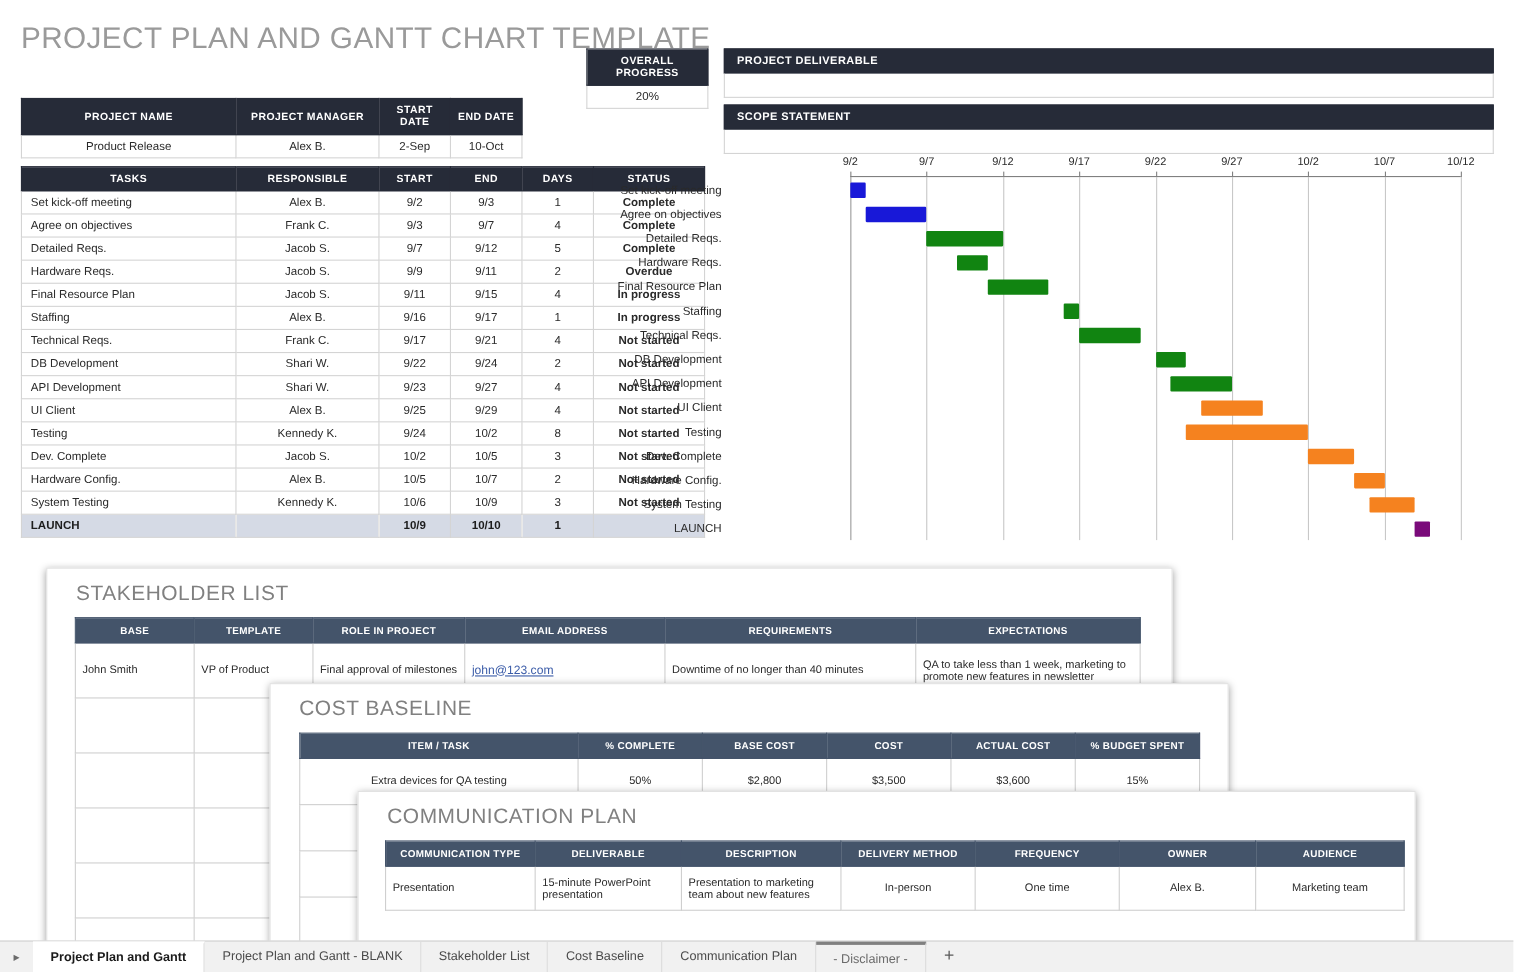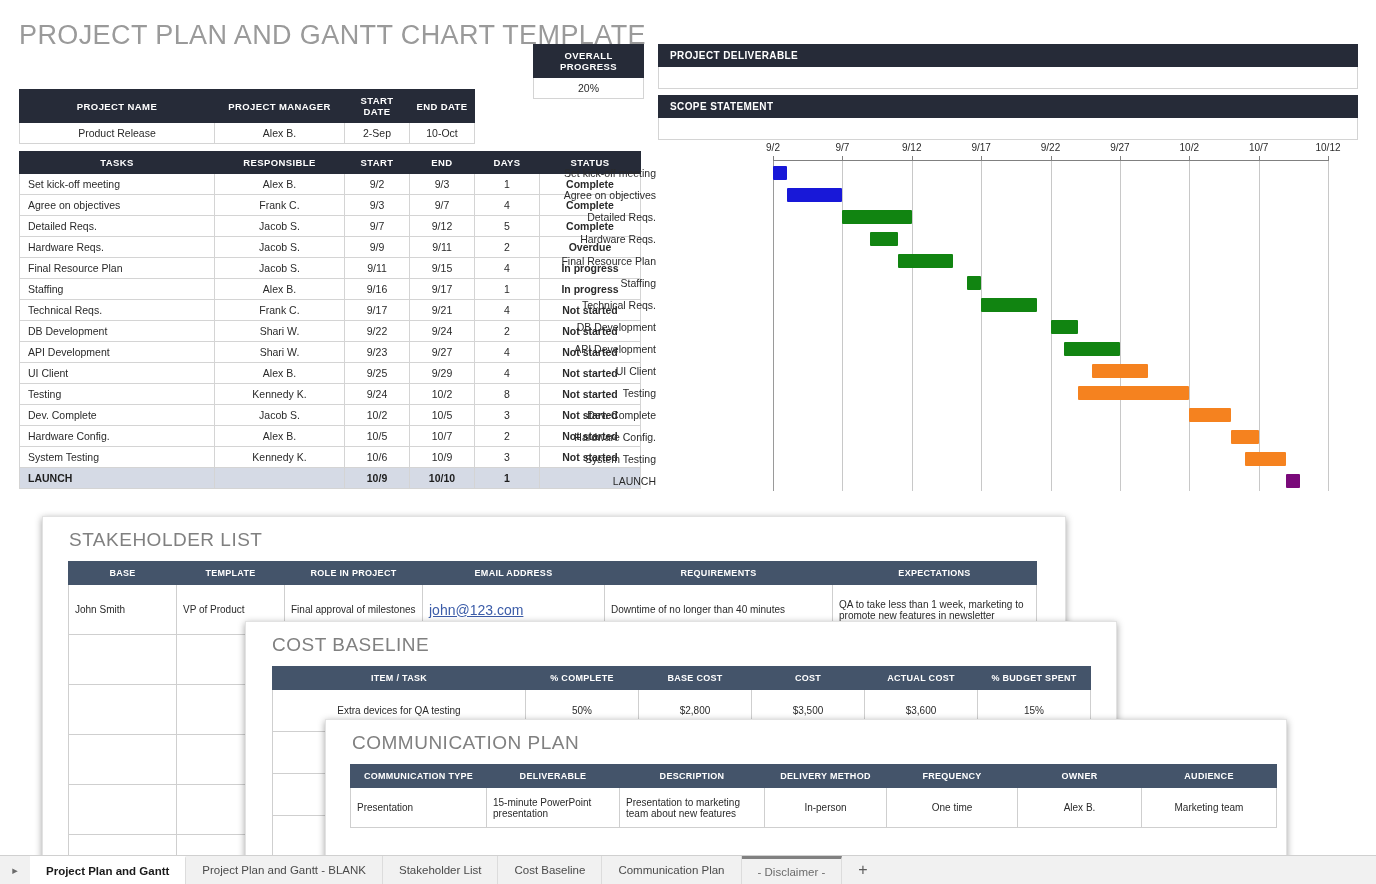--- a/index.html
+++ b/index.html
@@ -99,21 +99,21 @@
     background:#44546a; color:#ffffff;
     font-size:9px; font-weight:bold; letter-spacing:.3px;
     text-align:center; padding:6px 2px; border:1px solid #44546a;
   }
   table.xl2 td {
     background:#ffffff; color:#2a2a2a; font-size:10px;
     text-align:center; padding:6px 6px; border:1px solid #cfcfcf;
     vertical-align: middle;
   }
   table.xl2 td.l { text-align:left; }
-  .email-link { color:#3b5ca8; text-decoration: underline; font-size:14px; }
+  .email-link { color:#3b5ca8; text-decoration: underline; font-size:11px; }
 
   #stakeholder-panel { left:42px; top:516px; width:1024px; height:345px; }
   #stakeholder-table { margin-left:25px; }
   #stakeholder-table td { height:50px; }
 
   #cost-panel { left:245px; top:621px; width:872px; height:240px; }
   #cost-table { margin-left:26px; }
   #cost-table td { height:42px;text-align:center; }
 
   #comm-panel { left:325px; top:719px; width:962px; height:165px; }

